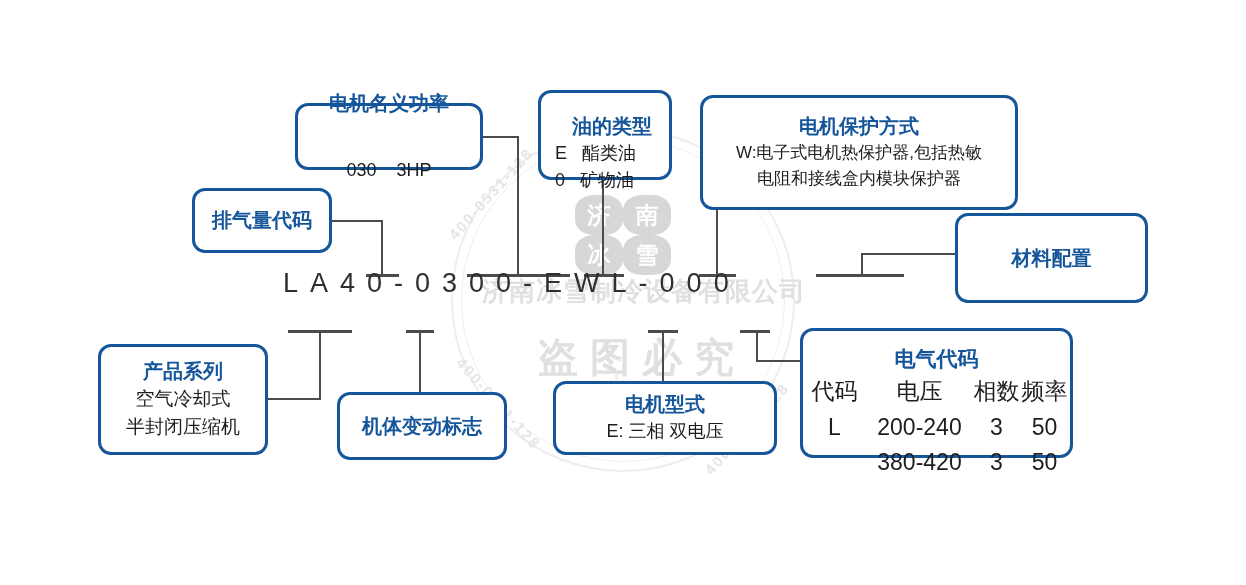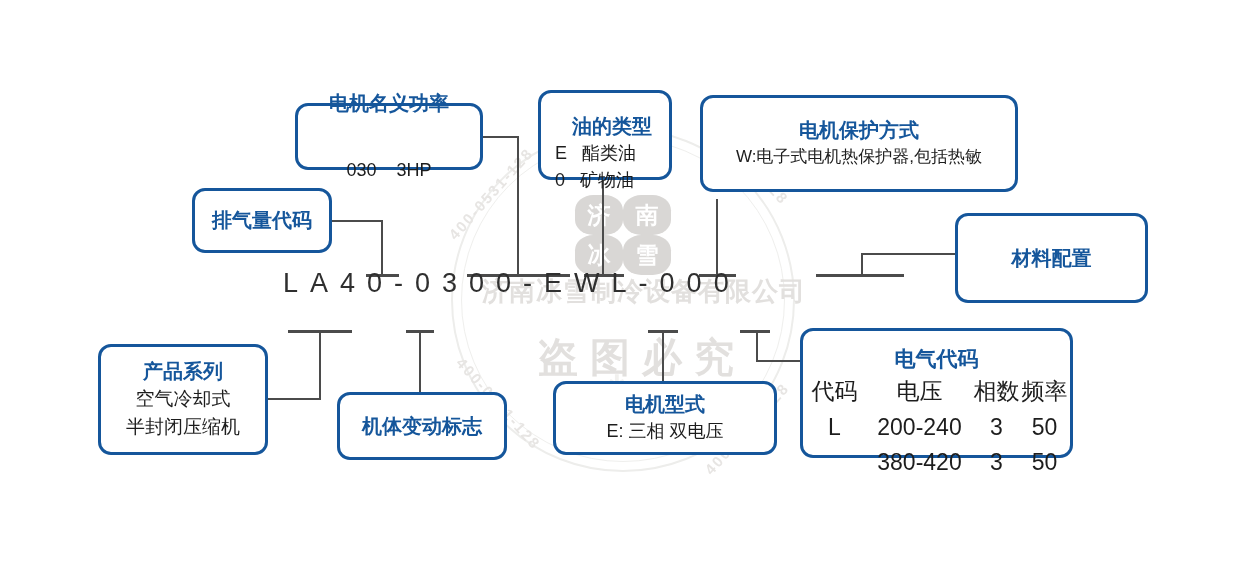--- a/index.html
+++ b/index.html
@@ -74,21 +74,21 @@
 
   
   .box{position:absolute;z-index:2;background:#fff;border:3px solid var(--accent);border-radius:13px;
        display:flex;flex-direction:column;align-items:center;justify-content:center;}
   .box .title{color:var(--accent);font-weight:bold;font-size:20px;line-height:1.35;white-space:nowrap;}
   .box .bline{color:var(--ink);font-size:18px;line-height:1.5;white-space:pre;}
 
   #box-power{left:295px;top:103px;width:188px;height:67px;gap:40px;}
   #box-oil{left:538px;top:90px;width:134px;height:90px;align-items:flex-start;padding-left:14px;}
   #box-oil .title{align-self:center;margin-top:36px;}
-  #box-protect{left:700px;top:95px;width:318px;height:97px;}
+  #box-protect{left:700px;top:95px;width:318px;height:115px;}
   #box-protect .bline{font-size:17px;line-height:1.55;}
   #box-disp{left:192px;top:188px;width:140px;height:65px;}
   #box-material{left:955px;top:213px;width:193px;height:90px;}
   #box-series{left:98px;top:344px;width:170px;height:111px;}
   #box-series .bline{font-size:19px;line-height:1.45;}
   #box-body{left:337px;top:392px;width:170px;height:68px;}
   #box-motor{left:553px;top:381px;width:224px;height:74px;}
   #box-elec{left:800px;top:328px;width:273px;height:130px;padding-top:6px;}
   #box-elec .title{font-size:21px;margin-bottom:2px;margin-top:32px;}
   #elec-table{display:grid;grid-template-columns:62px 108px 46px 50px;row-gap:2px;
@@ -158,20 +158,21 @@
 
   <div class="box" id="box-oil">
     <div class="title">油的类型</div>
     <div class="bline">E   酯类油</div>
     <div class="bline">0   矿物油</div>
   </div>
 
   <div class="box" id="box-protect">
     <div class="title">电机保护方式</div>
     <div class="bline">W:电子式电机热保护器,包括热敏</div>
+    <div class="bline">电阻和接线盒内模块保护器</div>
   </div>
 
   <div class="box" id="box-disp">
     <div class="title">排气量代码</div>
   </div>
 
   <div class="box" id="box-material">
     <div class="title">材料配置</div>
   </div>
 

